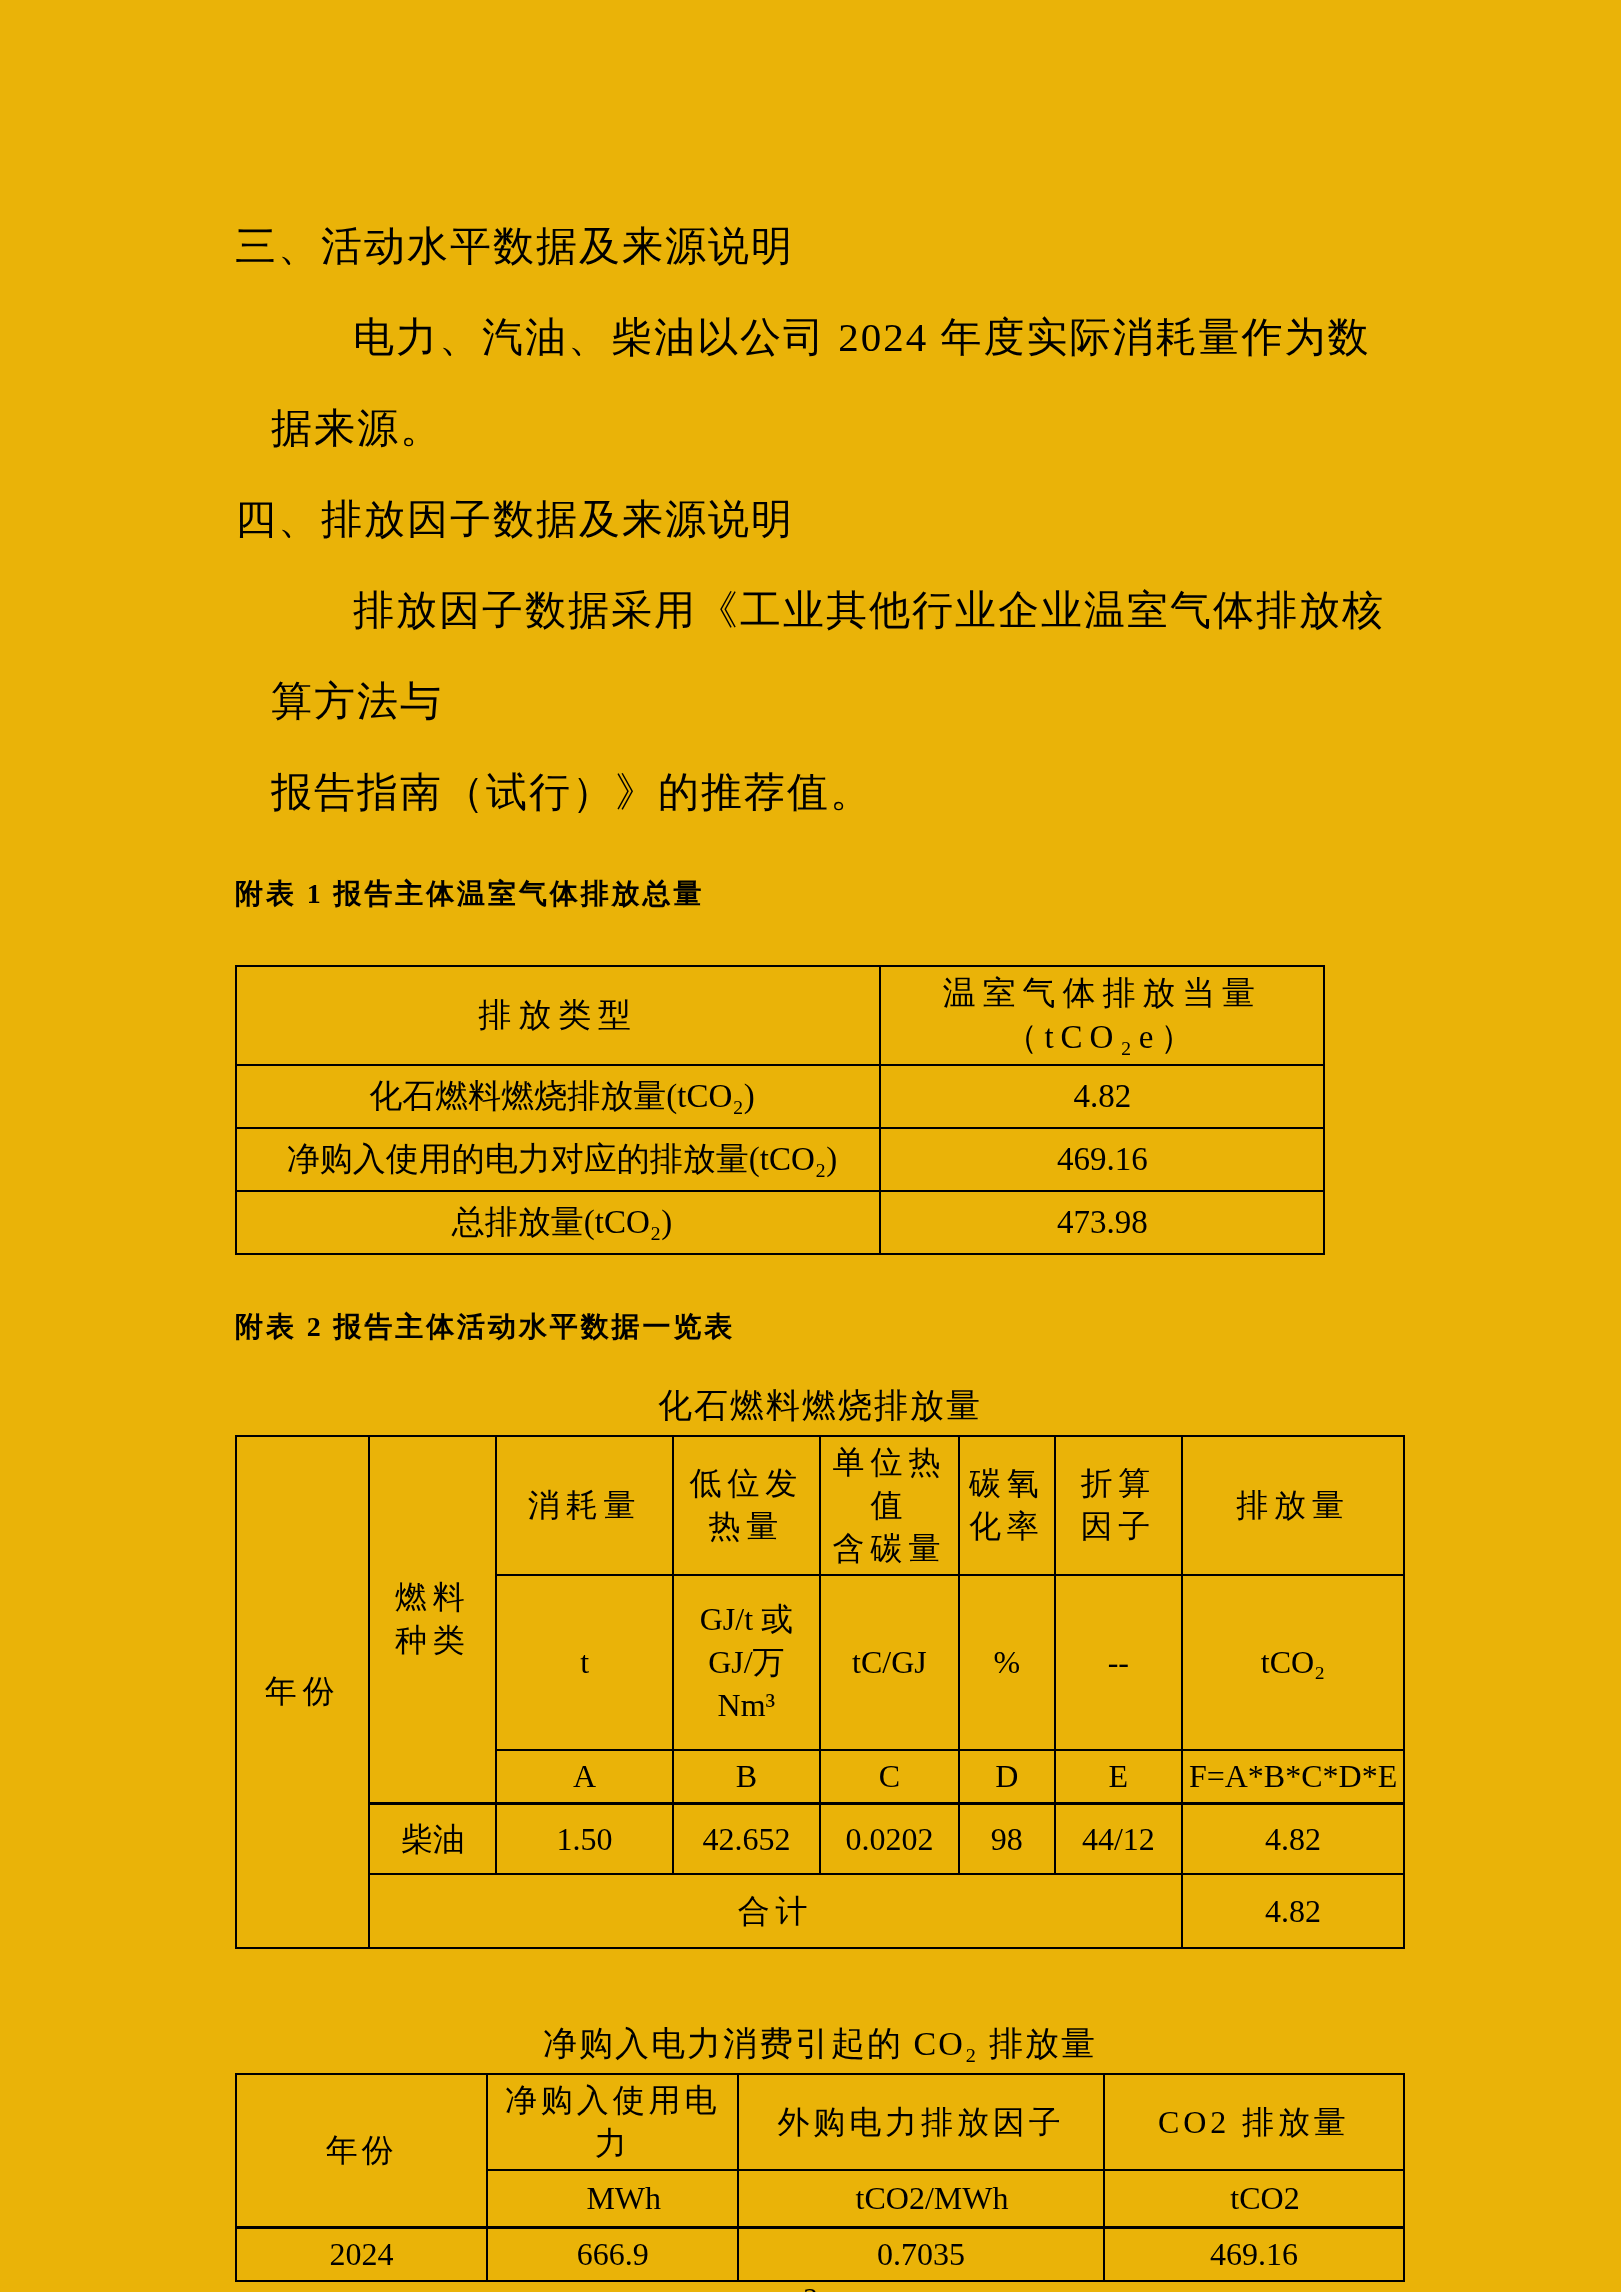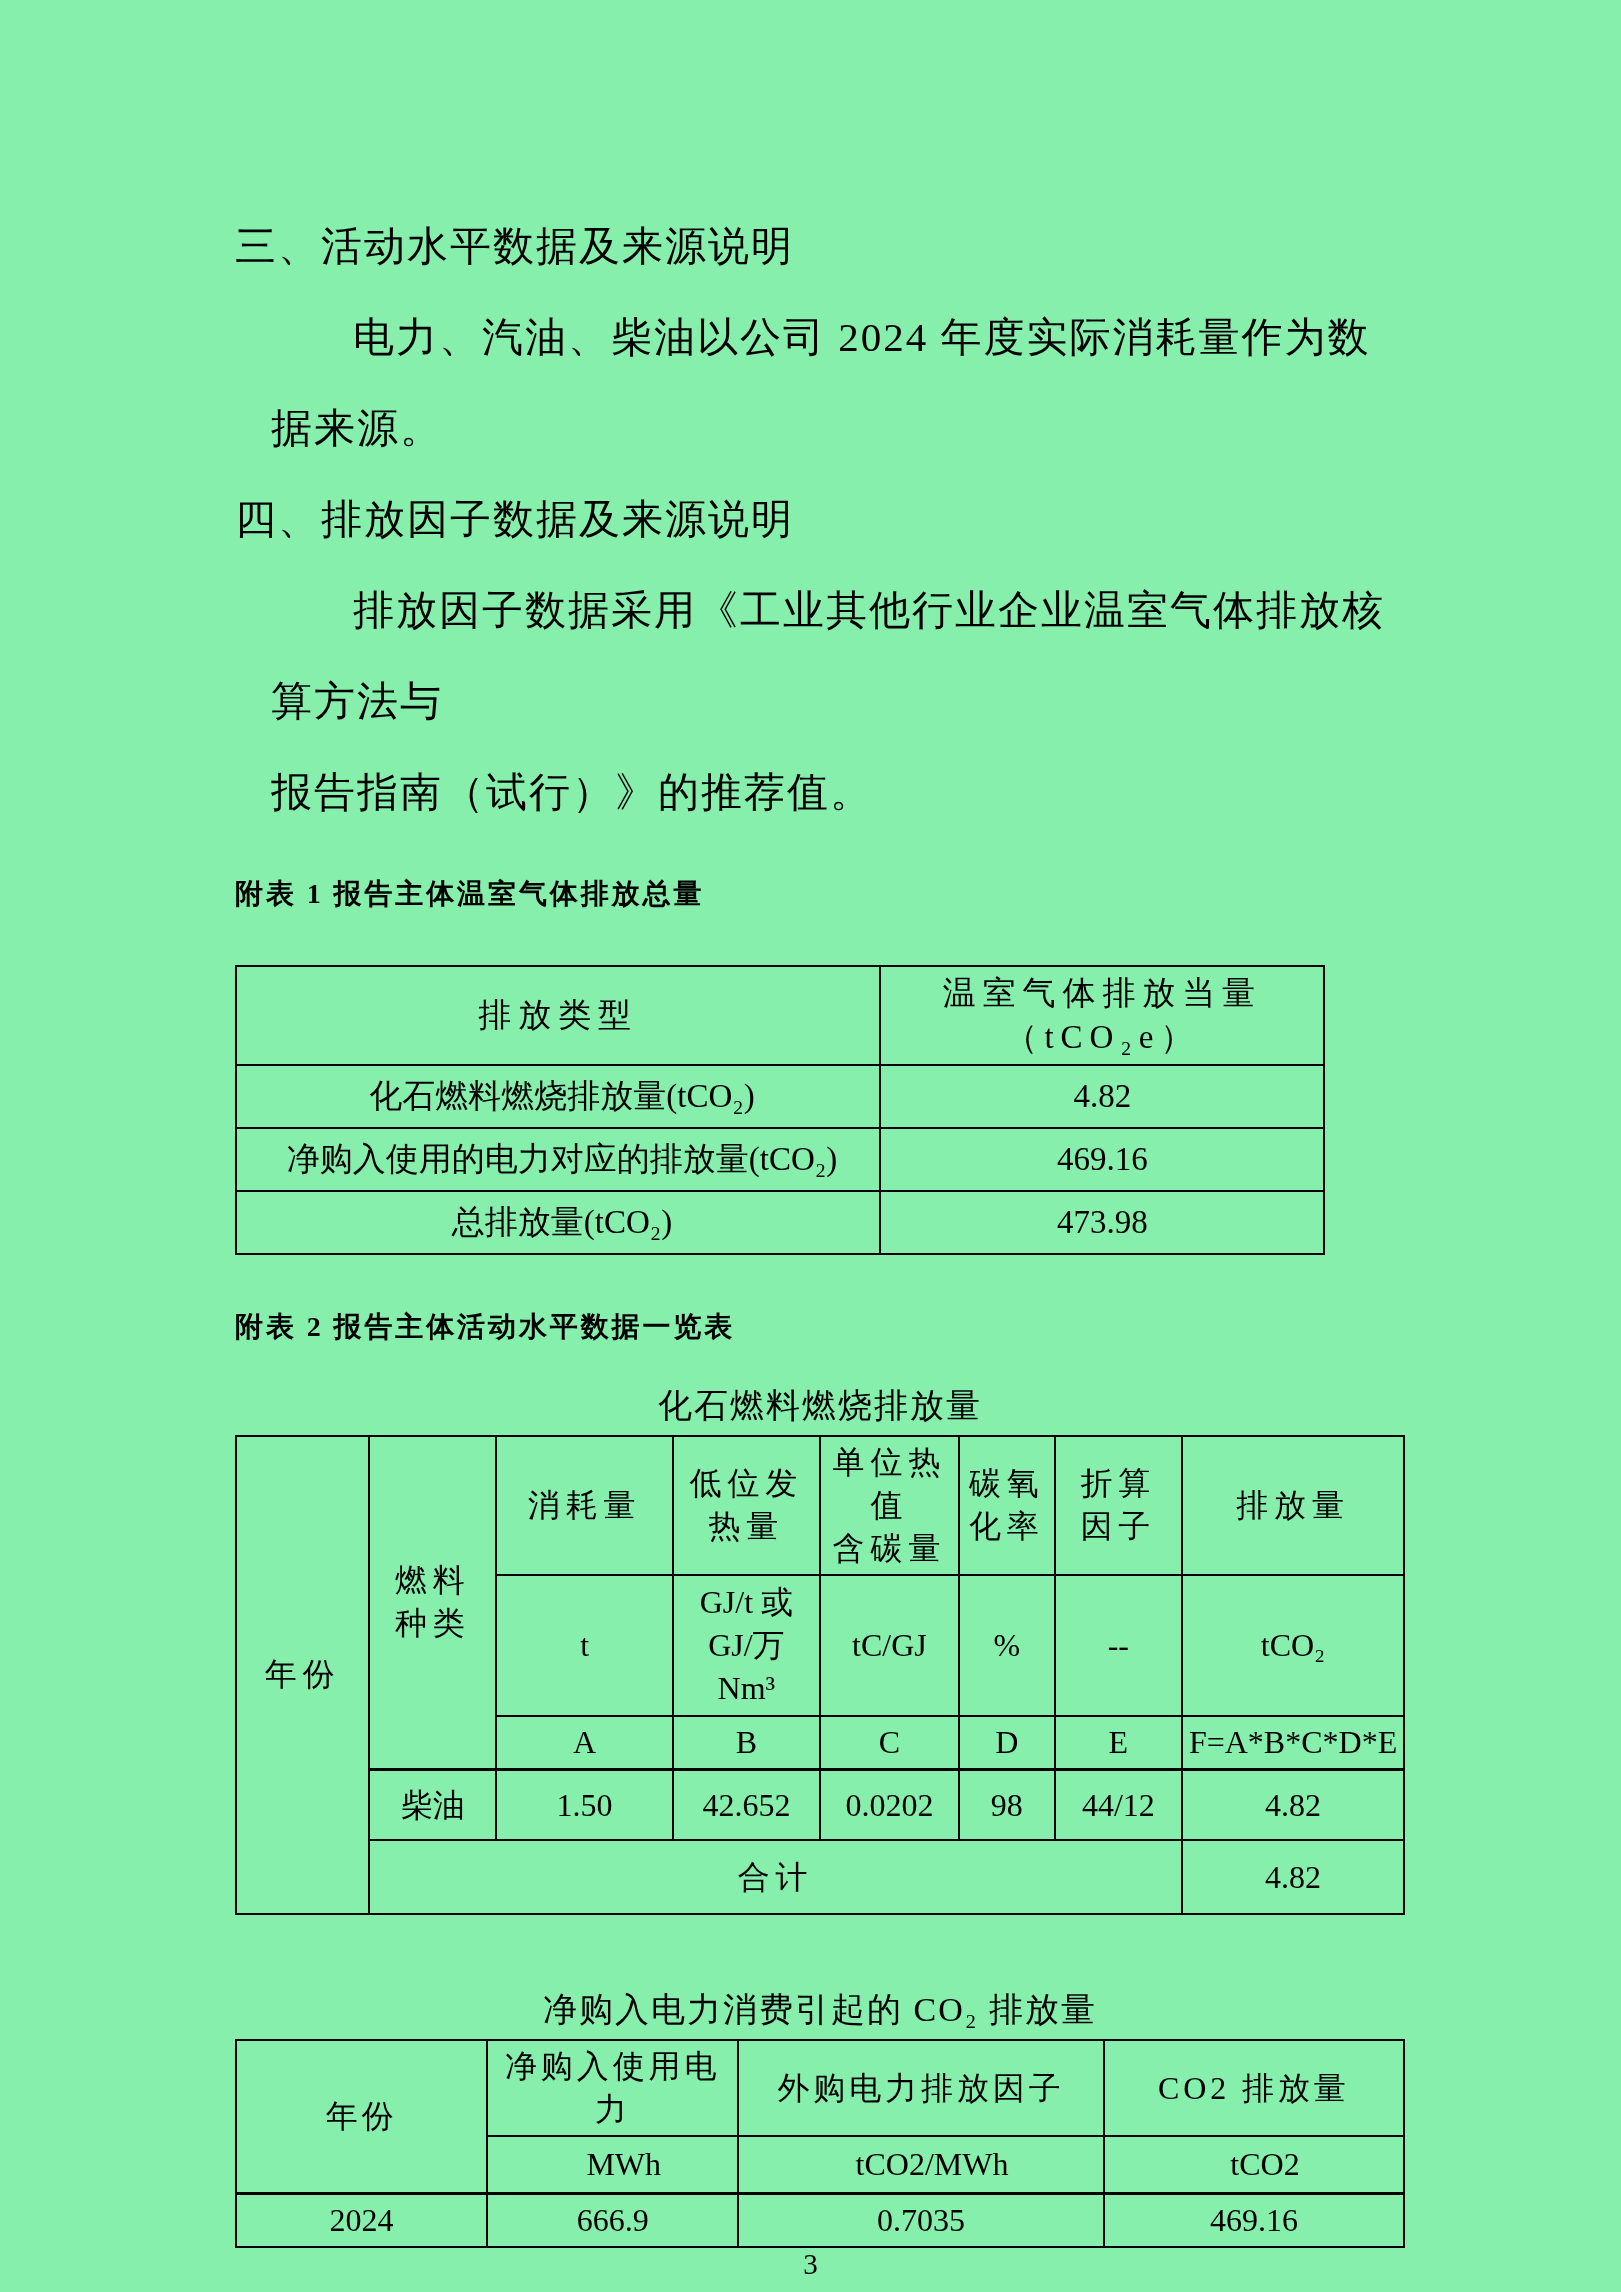--- a/index.html
+++ b/index.html
@@ -4,21 +4,21 @@
 <style>
   * { margin:0; padding:0; box-sizing:border-box; }
   html, body { width:1621px; background:#ffffff; }
   body {
     font-family:"Liberation Serif","DejaVu Serif",serif;
     color:#000000;
   }
   .page {
     position:relative;
     width:1621px; height:2293px;
-    background:#86efac;
+    background:#eab308;
     padding:201px 216px 0 235px;
     overflow:hidden;
   }
   .bodytext { font-size:41px; line-height:91px; letter-spacing:2px; }
   .para { text-indent:82px;margin-left:36px; }
   .pre { white-space:pre-line; }
 
   .caption {
     font-size:28px; font-weight:bold; letter-spacing:2.9px;
     line-height:45px; margin-top:33px;
@@ -42,21 +42,21 @@
   .t1 td { height:63px; font-size:33px; }
   .t1 .lbl { text-align:center; padding-left:13.7px; }
   .t1 .hdr { letter-spacing:6.9px; }
 
   
   .cap2 { margin-top:49px; }
   .sub1 { margin-top:35px; }
   .t2 { margin-top:7.8px; }
   .t2 .hdr { letter-spacing:5.9px; }
   .t2 tr.r1 td { height:94px; }
-  .t2 tr.r2 td { height:141px; }
+  .t2 tr.r2 td { height:175px; }
   .t2 tr.r3 td { height:49px; }
   .t2 tr.r4 td { height:71px; }
   .t2 tr.r4 td.thick { border-top-width:3.9px; }
   .t2 tr.r5 td { height:74px; }
 
   
   .sub2 { margin-top:73px; }
   .t3 { margin-top:7.8px; }
   .t3 .hdr { letter-spacing:3.9px; }
   .t3 tr.r1 td { height:82px; }

